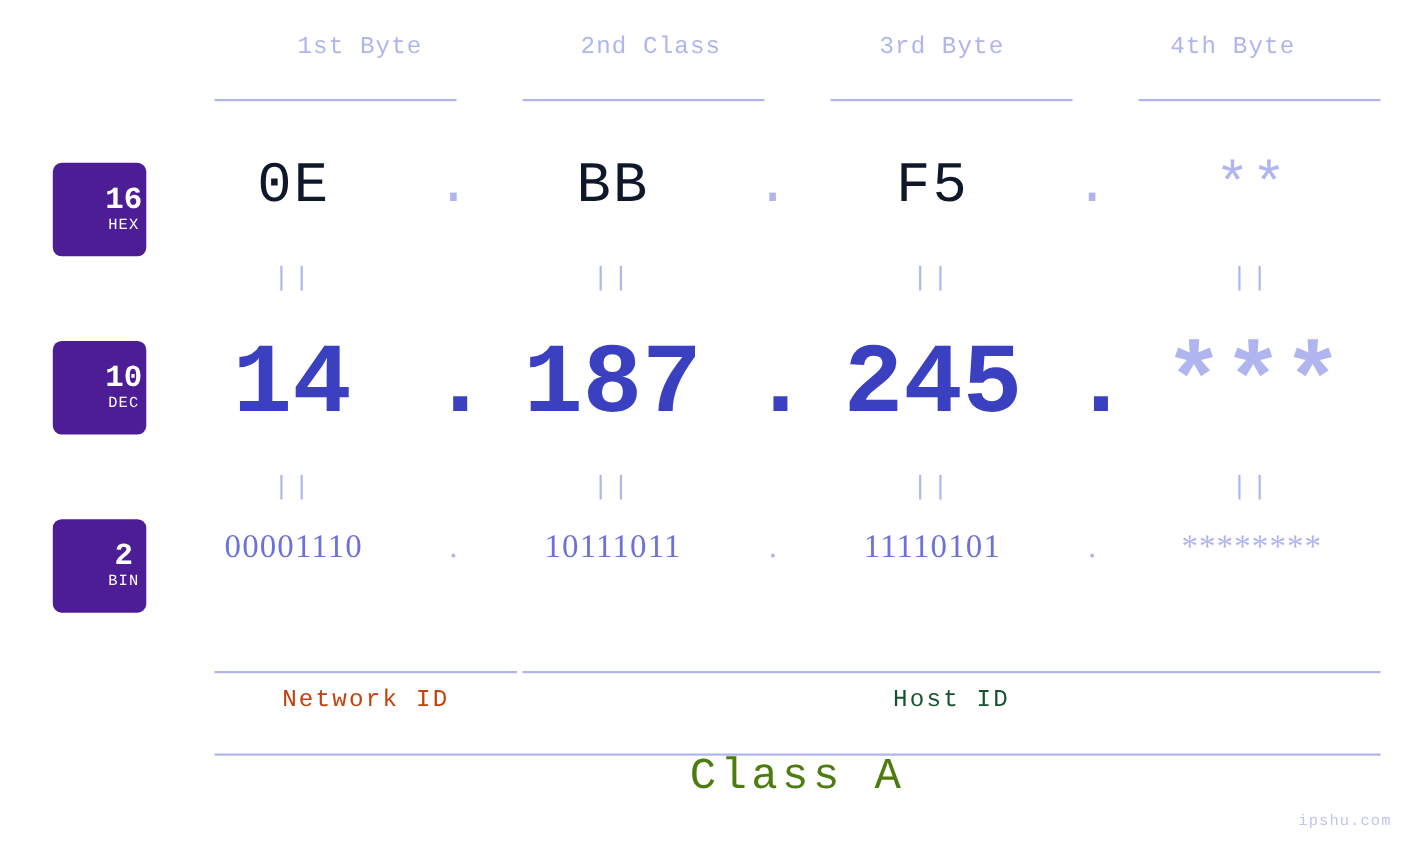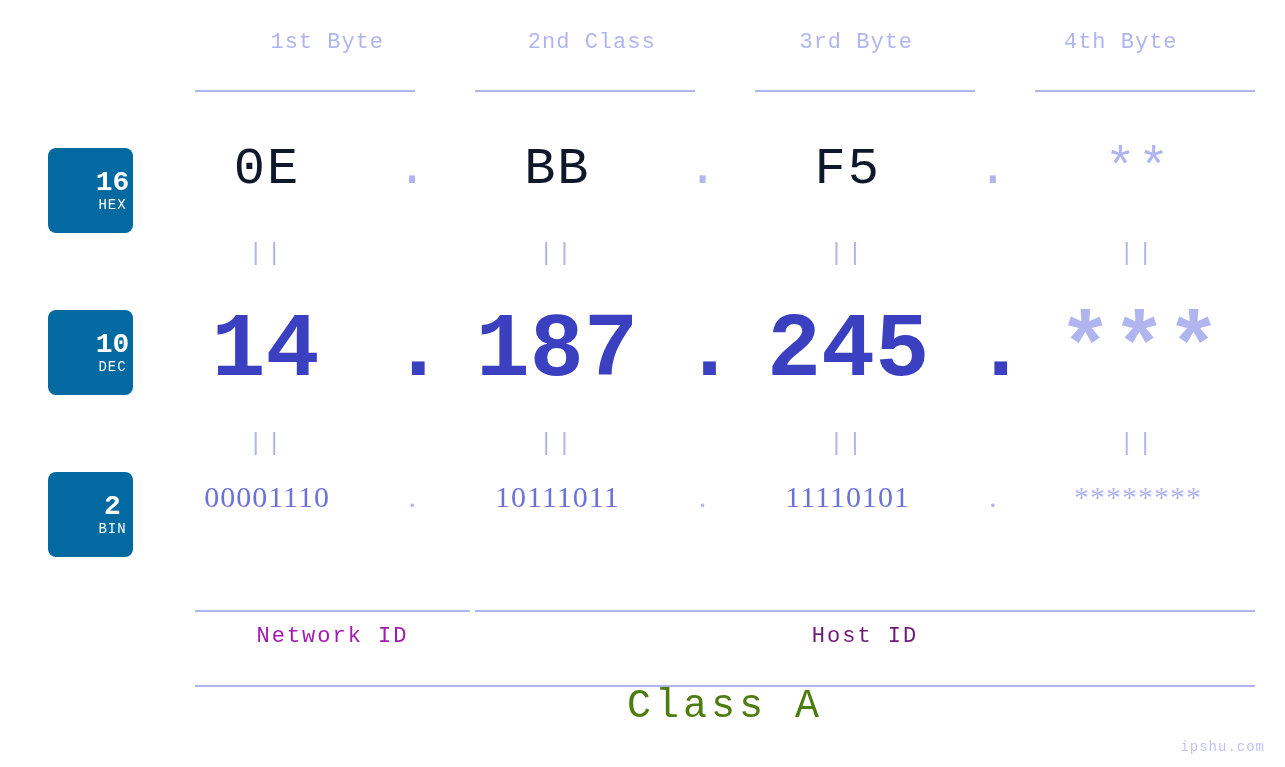--- a/index.html
+++ b/index.html
@@ -21,21 +21,21 @@
       flex-direction: column;
       align-items: center;
     }
 
     
     .badge {
       position: absolute;
       left: 48px;
       width: 85px;
       height: 85px;
-      background: #0369a1;
+      background: #4c1d95;
       border-radius: 8px;
       display: flex;
       flex-direction: column;
       align-items: center;
       justify-content: center;
       color: white;
       padding-left: 44px;
     }
     .badge-number {
       font-size: 28px;
@@ -190,31 +190,31 @@
     }
 
     
     .network-id-label {
       position: absolute;
       bottom: 118px;
       left: 195px;
       width: 275px;
       text-align: center;
       font-size: 22px;
-      color: #a21caf;
+      color: #c2410c;
       letter-spacing: 2px;
     }
     .host-id-label {
       position: absolute;
       bottom: 118px;
       left: 475px;
       width: 780px;
       text-align: center;
       font-size: 22px;
-      color: #701a75;
+      color: #14532d;
       letter-spacing: 2px;
     }
 
     
     .bracket-class {
       position: absolute;
       height: 2px;
       background: #b0b5f0;
       bottom: 80px;
       left: 195px;

